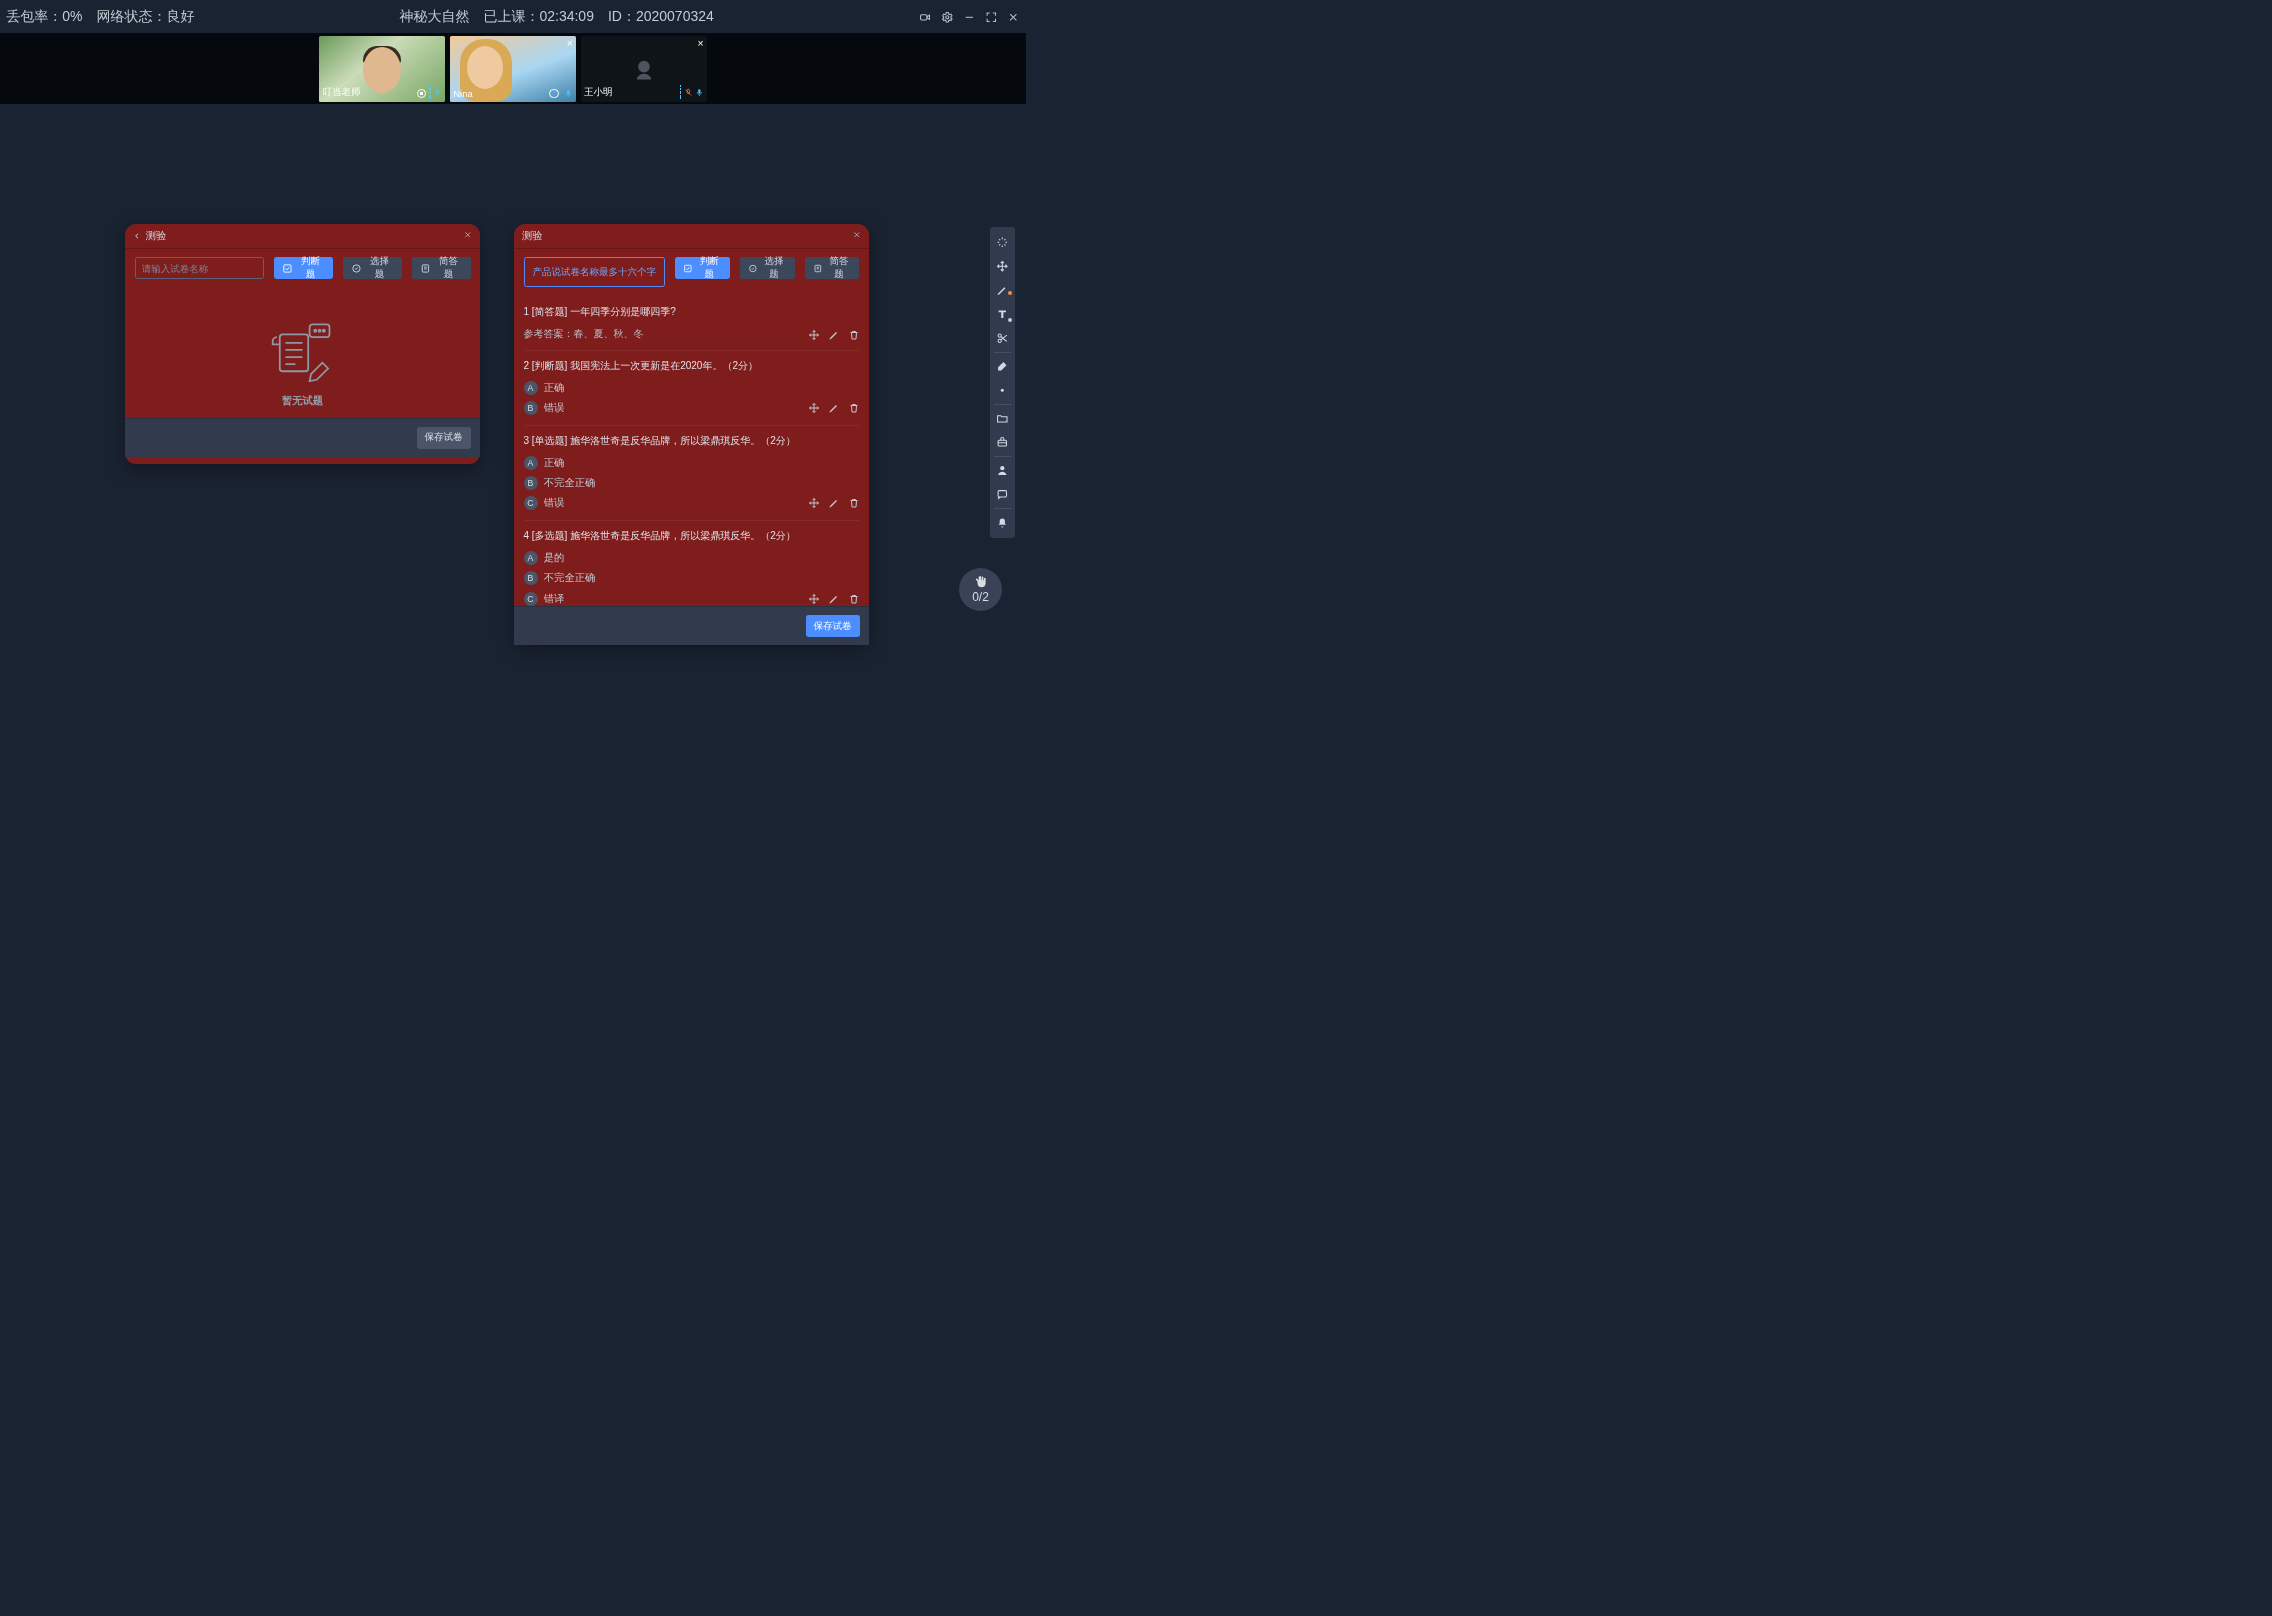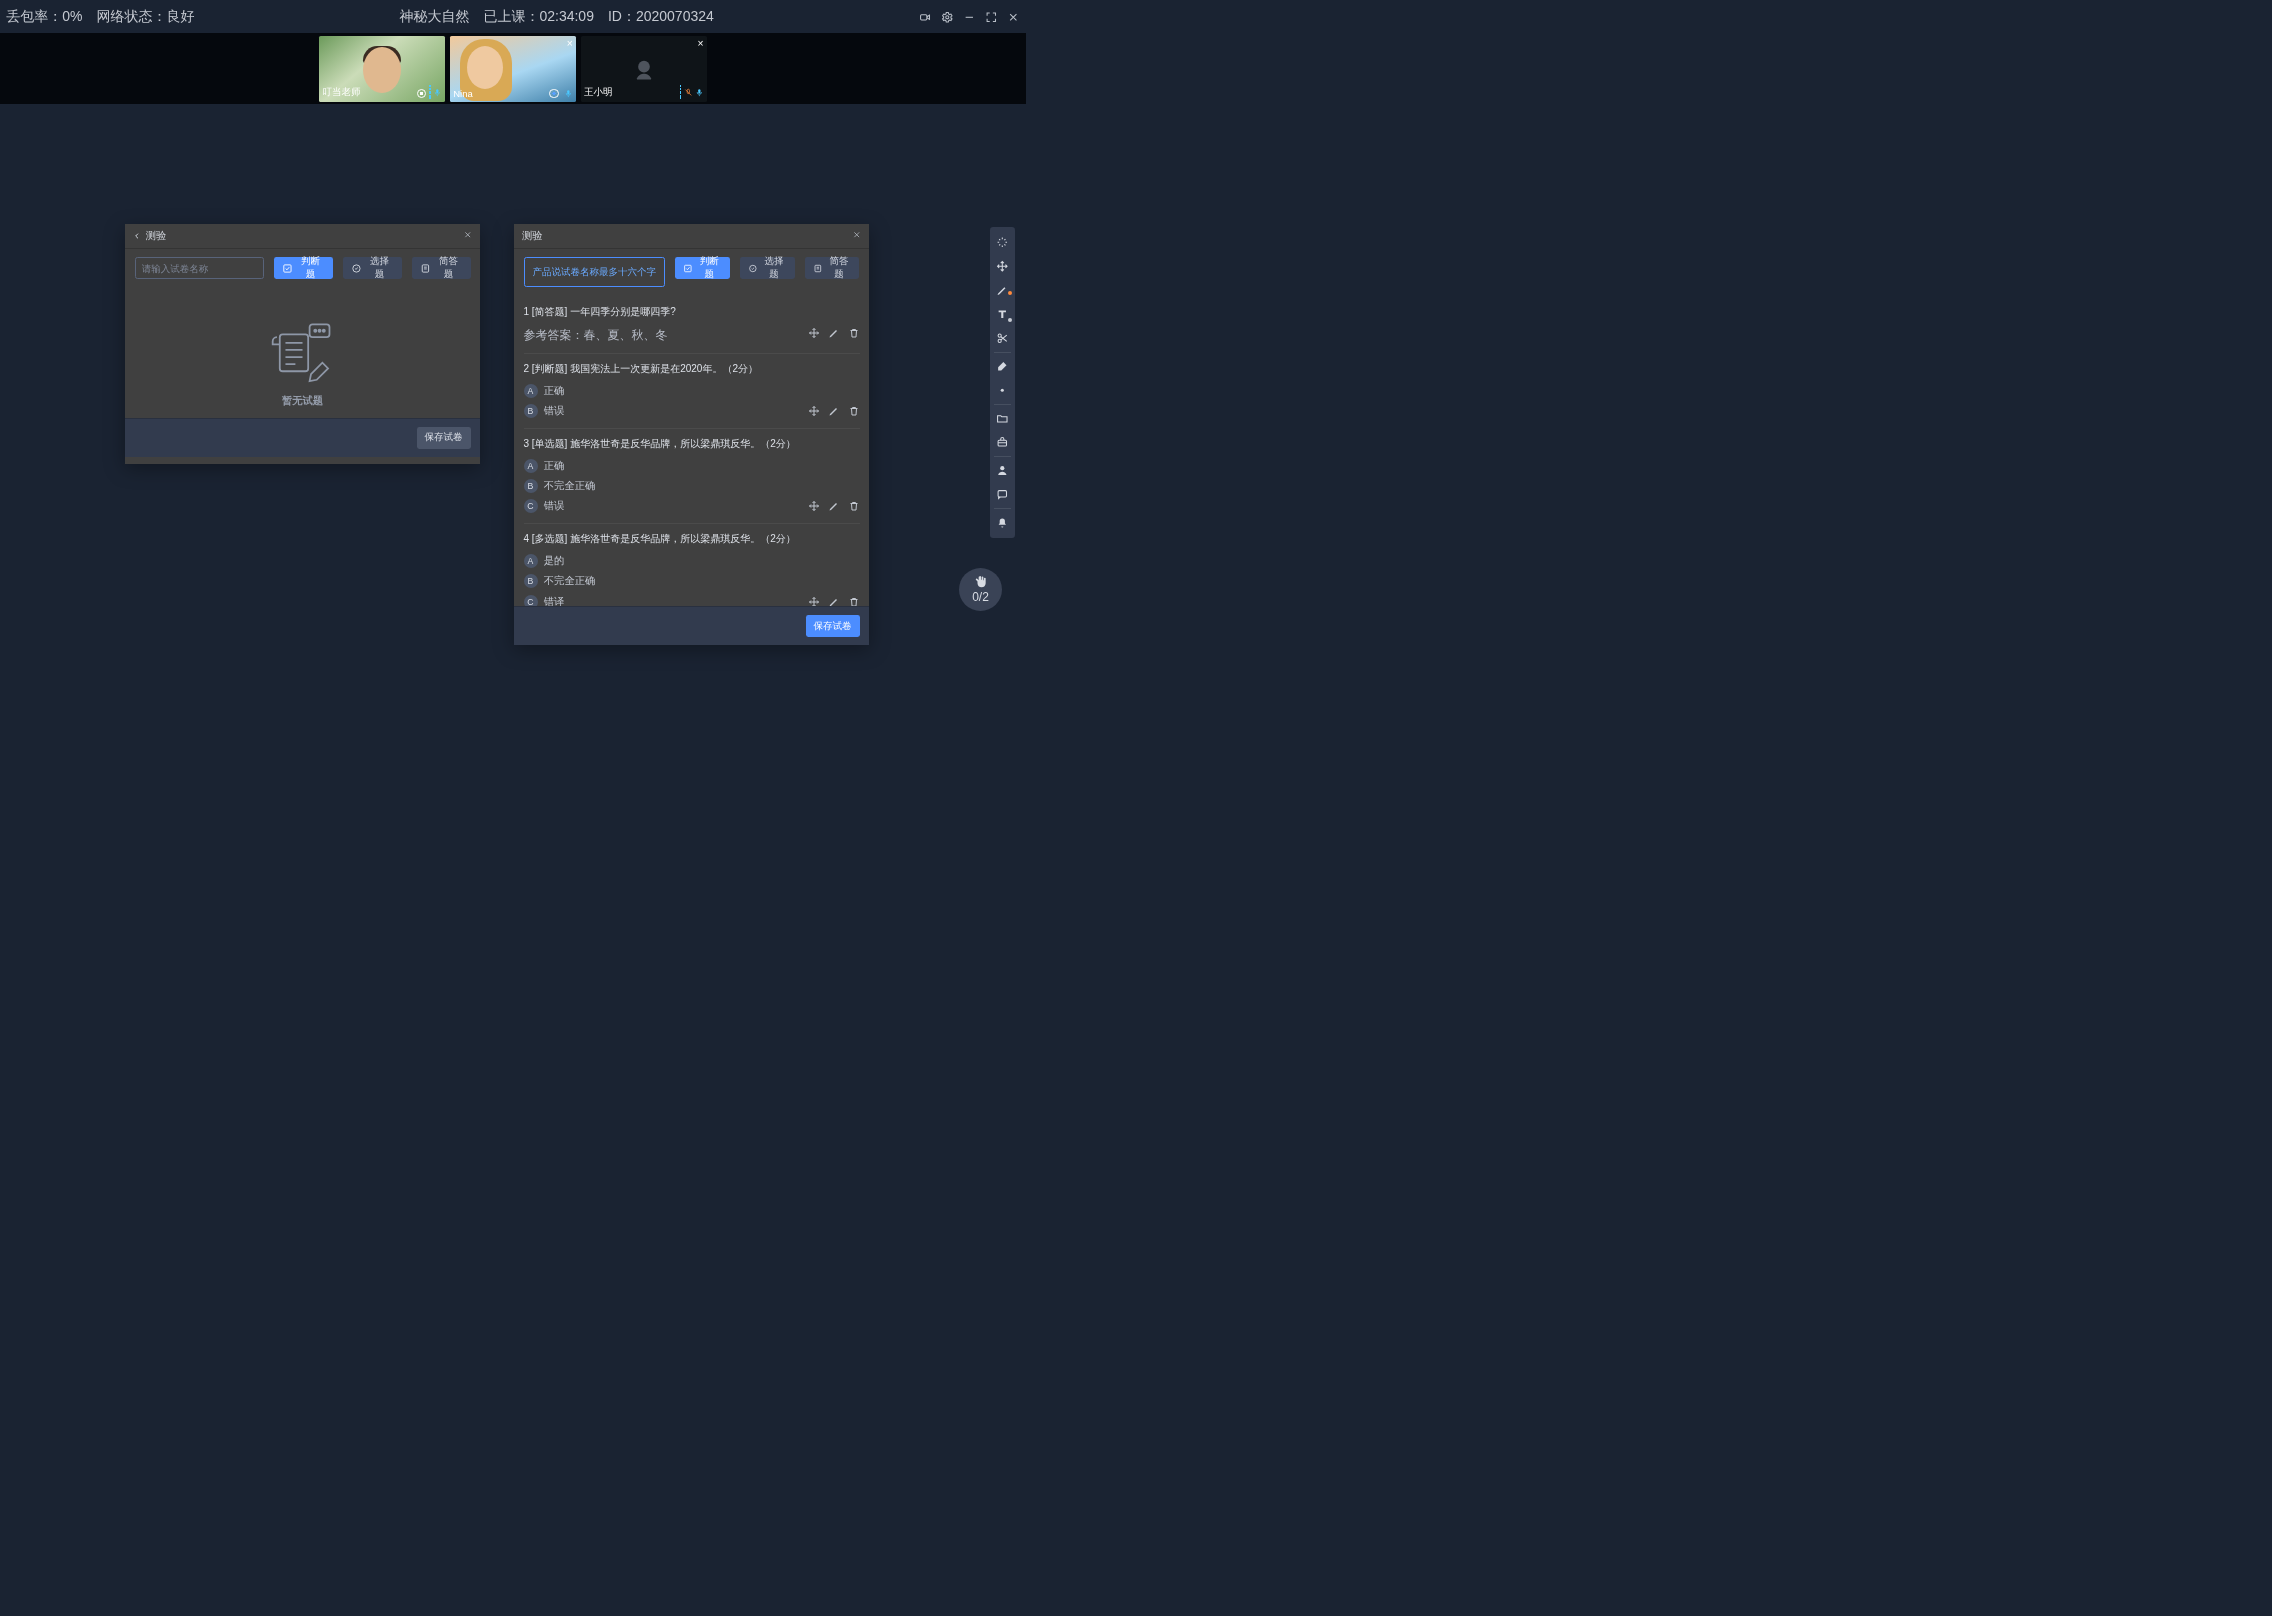--- a/index.html
+++ b/index.html
@@ -85,22 +85,22 @@
 .tile .dot {
   position: absolute; bottom: 4px; width: 9.5px; height: 9.5px;
   border-radius: 50%; border:0.8px solid #fff;
 }
 .tile.face1 .dot { right: 19px; background: radial-gradient(circle,#fff 30%,#aaa 32%,transparent 34%); }
 .tile.face2 .dot { right: 17.4px; background: radial-gradient(circle,#5aa0ff 30%,#3a77cc 32%,transparent 34%); }
 
 
 .panel {
   position: absolute;
-  background: #404040;
-  border-radius: 0;
+  background: #7f1d1d;
+  border-radius: 11px;
   box-shadow: 0 4.7px 19px rgba(0,0,0,.35);
 }
 .panel-left { left: 125px; top: 224px; width: 355px; height: 240px; }
 .panel-right { left: 514px; top: 224px; width: 355px; height: 421px; display:flex; flex-direction:column; }
 
 .panel-header {
   display: flex; align-items: center;
   height: 25px; padding: 0 8px;
   border-bottom: 0.8px solid rgba(0,0,0,.18);
   font-size: 10.3px;
@@ -172,22 +172,22 @@
   overflow-y: auto;
   padding: 1.6px 9.5px 8px;
   flex:1;
 }
 .q-block {
   border-bottom: 0.8px solid rgba(255,255,255,.06);
   padding: 8px 0 9.5px;
 }
 .q-title { font-size: 10px; color:#dde1e8; margin-bottom: 8px; }
 .q-ref {
-  font-size: 12px; color:#b7bcc7;
-  display:flex; align-items:flex-start;
+  font-size: 10px; color:#b7bcc7;
+  display:flex; align-items:flex-end;
 }
 .q-actions {
   display:flex; gap:8px; color:#c2c7d0;
   margin-left:auto;
 }
 .q-actions .a-ico { width:12px; height:12px; cursor:pointer; }
 .opt-row {
   display:flex; align-items:center; gap:6.3px;
   font-size:10.3px; color:#c3c8d2; margin-top:6.3px;
 }

